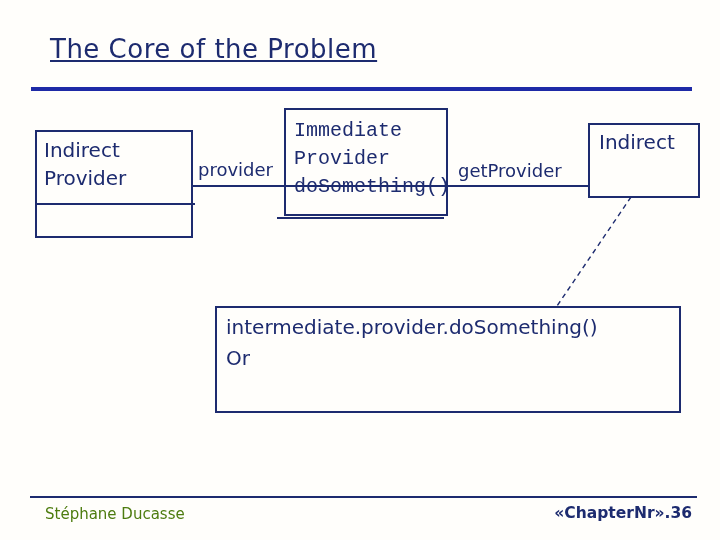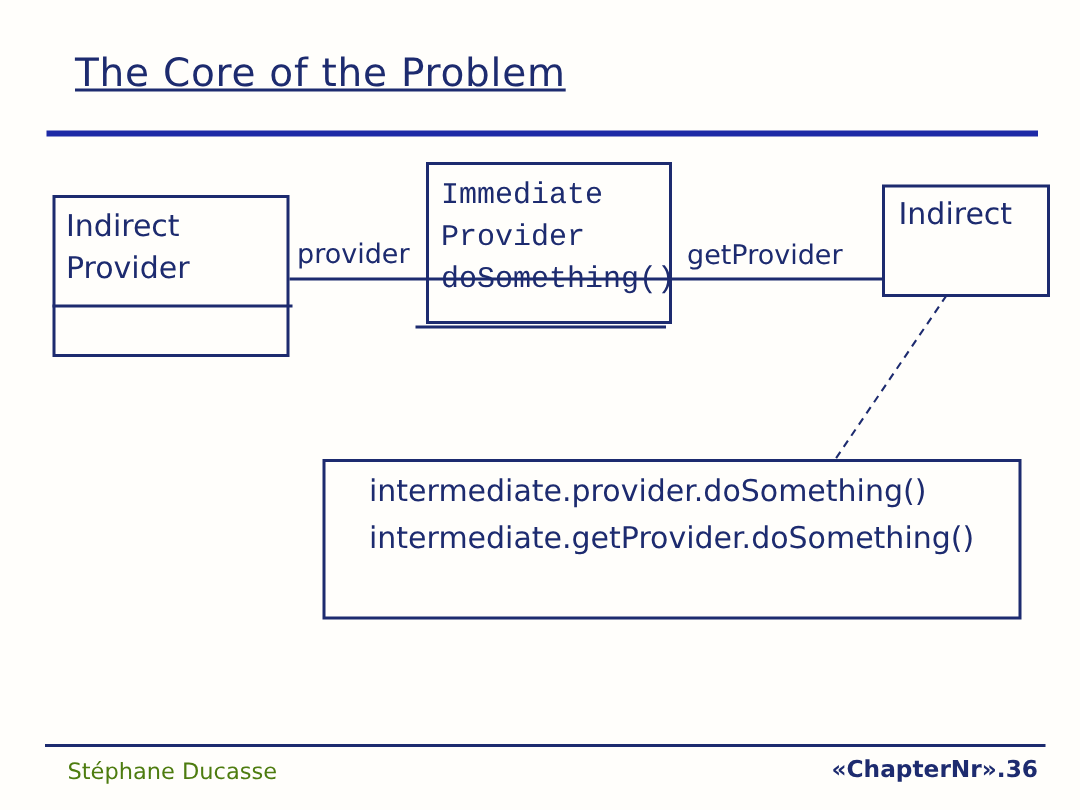--- a/index.html
+++ b/index.html
@@ -72,21 +72,21 @@
   .code-box {
     left: 215px; top: 306px;
     width: 466px; height: 107px;
     border: 2px solid var(--navy);
     padding: 4px 0 0 9px;
     font-size: 20px;
     line-height: 31px;
     white-space: nowrap;
     z-index: 3;
   }
-  .code-box span { display: block; margin-left: 20px; }
+  .code-box span { display: block; }
 
   
   .footer-rule { left: 30px; top: 496px; width: 667px; height: 2px; background: var(--navy); }
   .footer-author { left: 45px; top: 505px; font-size: 15px; color: #4d7c0f; }
   .footer-page { right: 28px; top: 504px; font-size: 15.5px; font-weight: bold; color: var(--navy); }
 </style>
 </head>
 <body>
 
 <div class="abs title">The Core of the Problem</div>
@@ -113,18 +113,18 @@
   <span>Provider</span>
   <span>doSomething()</span>
 </div>
 
 <div class="abs dbox box-indirect-client">
   <span>Indirect</span>
 </div>
 
 <div class="abs code-box">
   <span>intermediate.provider.doSomething()</span>
-  <span>intermediate.getProvider.doSomething()</span>
+  <span>Or</span>
 </div>
 
 <div class="abs footer-rule"></div>
 <div class="abs footer-author">Stéphane Ducasse</div>
 <div class="abs footer-page">«ChapterNr».36</div>
 
 </body></html>

